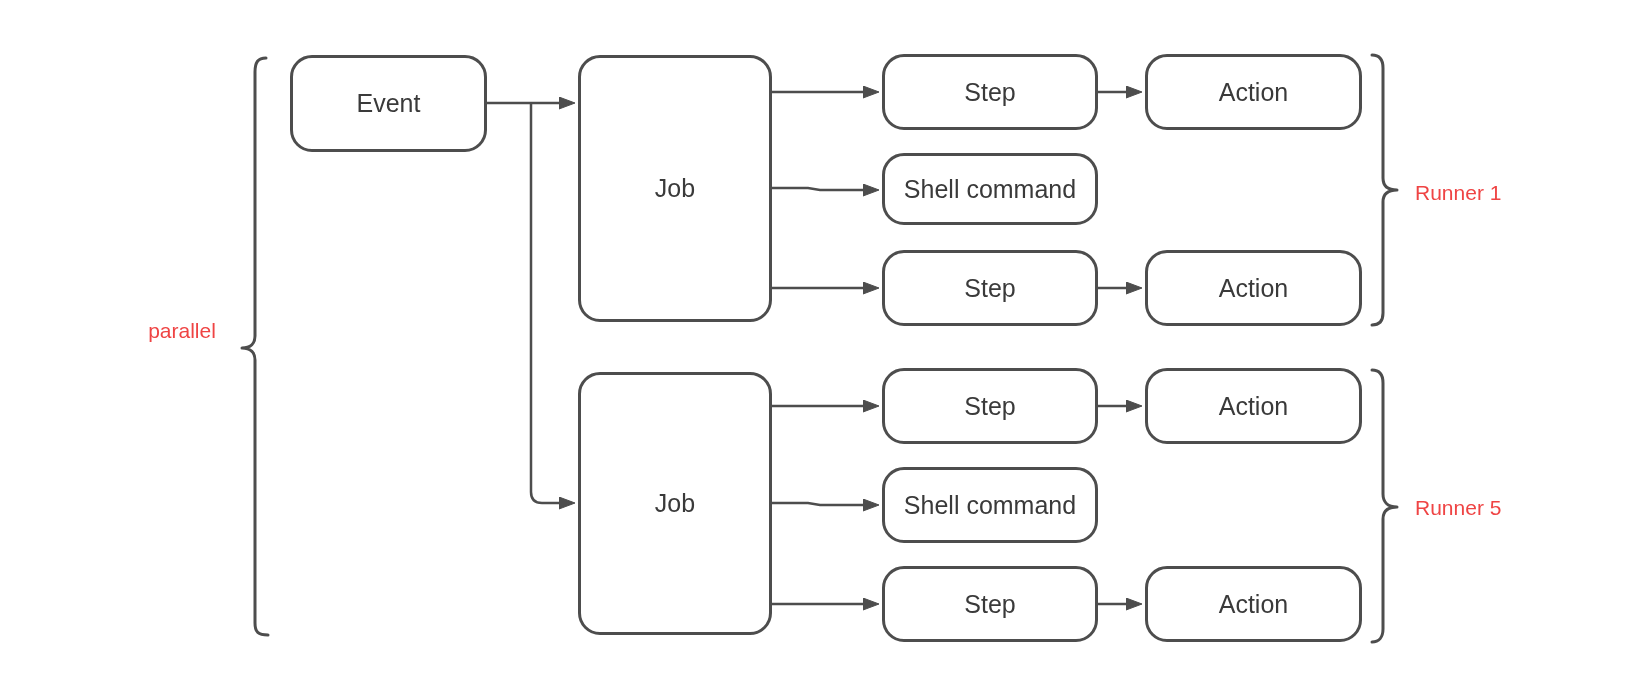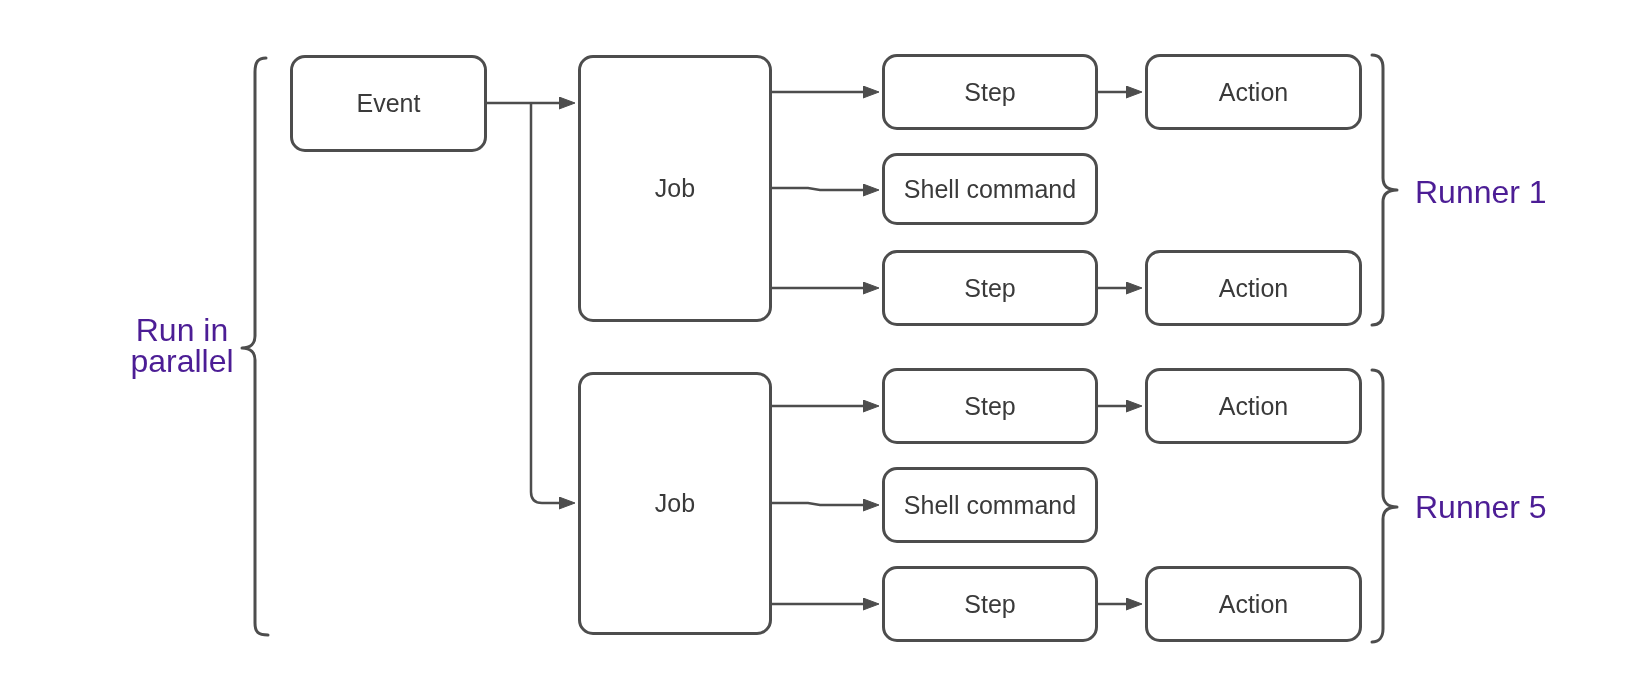--- a/index.html
+++ b/index.html
@@ -19,21 +19,21 @@
     position: absolute;
     left: 0;
     top: 0;
     width: 1639px;
     height: 700px;
   }
   .node {
     position: absolute;
     box-sizing: border-box;
     border: 3px solid #4d4d4d;
-    border-radius: 15px;
+    border-radius: 22px;
     background: #ffffff;
     display: flex;
     align-items: center;
     justify-content: center;
     font-size: 25px;
     color: #3a3a3a;
     white-space: nowrap;
   }
   #event   { left: 290px;  top: 55px;  width: 197px; height: 97px;  }
   #job1    { left: 578px;  top: 55px;  width: 194px; height: 267px; }
@@ -43,22 +43,22 @@
   #step2   { left: 882px;  top: 250px; width: 216px; height: 76px;  }
   #step3   { left: 882px;  top: 368px; width: 216px; height: 76px;  }
   #shell2  { left: 882px;  top: 467px; width: 216px; height: 76px;  }
   #step4   { left: 882px;  top: 566px; width: 216px; height: 76px;  }
   #action1 { left: 1145px; top: 54px;  width: 217px; height: 76px;  }
   #action2 { left: 1145px; top: 250px; width: 217px; height: 76px;  }
   #action3 { left: 1145px; top: 368px; width: 217px; height: 76px;  }
   #action4 { left: 1145px; top: 566px; width: 217px; height: 76px;  }
   .side-label {
     position: absolute;
-    font-size: 32px;
-    color: #4c1d95;
+    font-size: 21px;
+    color: #ef4444;
     white-space: nowrap;
   }
   #parallel-label {
     left: 102px;
     top: 315px;
     width: 160px;
     text-align: center;
     line-height: 31px;
   }
   #runner1-label { left: 1415px; top: 178px; line-height: 29px; }
@@ -115,20 +115,19 @@
   <div class="node" id="action1">Action</div>
   <div class="node" id="action2">Action</div>
 
   <div class="node" id="step3">Step</div>
   <div class="node" id="shell2">Shell command</div>
   <div class="node" id="step4">Step</div>
   <div class="node" id="action3">Action</div>
   <div class="node" id="action4">Action</div>
 
   <div class="side-label" id="parallel-label">
-    <div>Run in</div>
     <div>parallel</div>
   </div>
 
   <div class="side-label" id="runner1-label">Runner 1</div>
   <div class="side-label" id="runner2-label">Runner 5</div>
 
 </div>
 
 </body></html>

